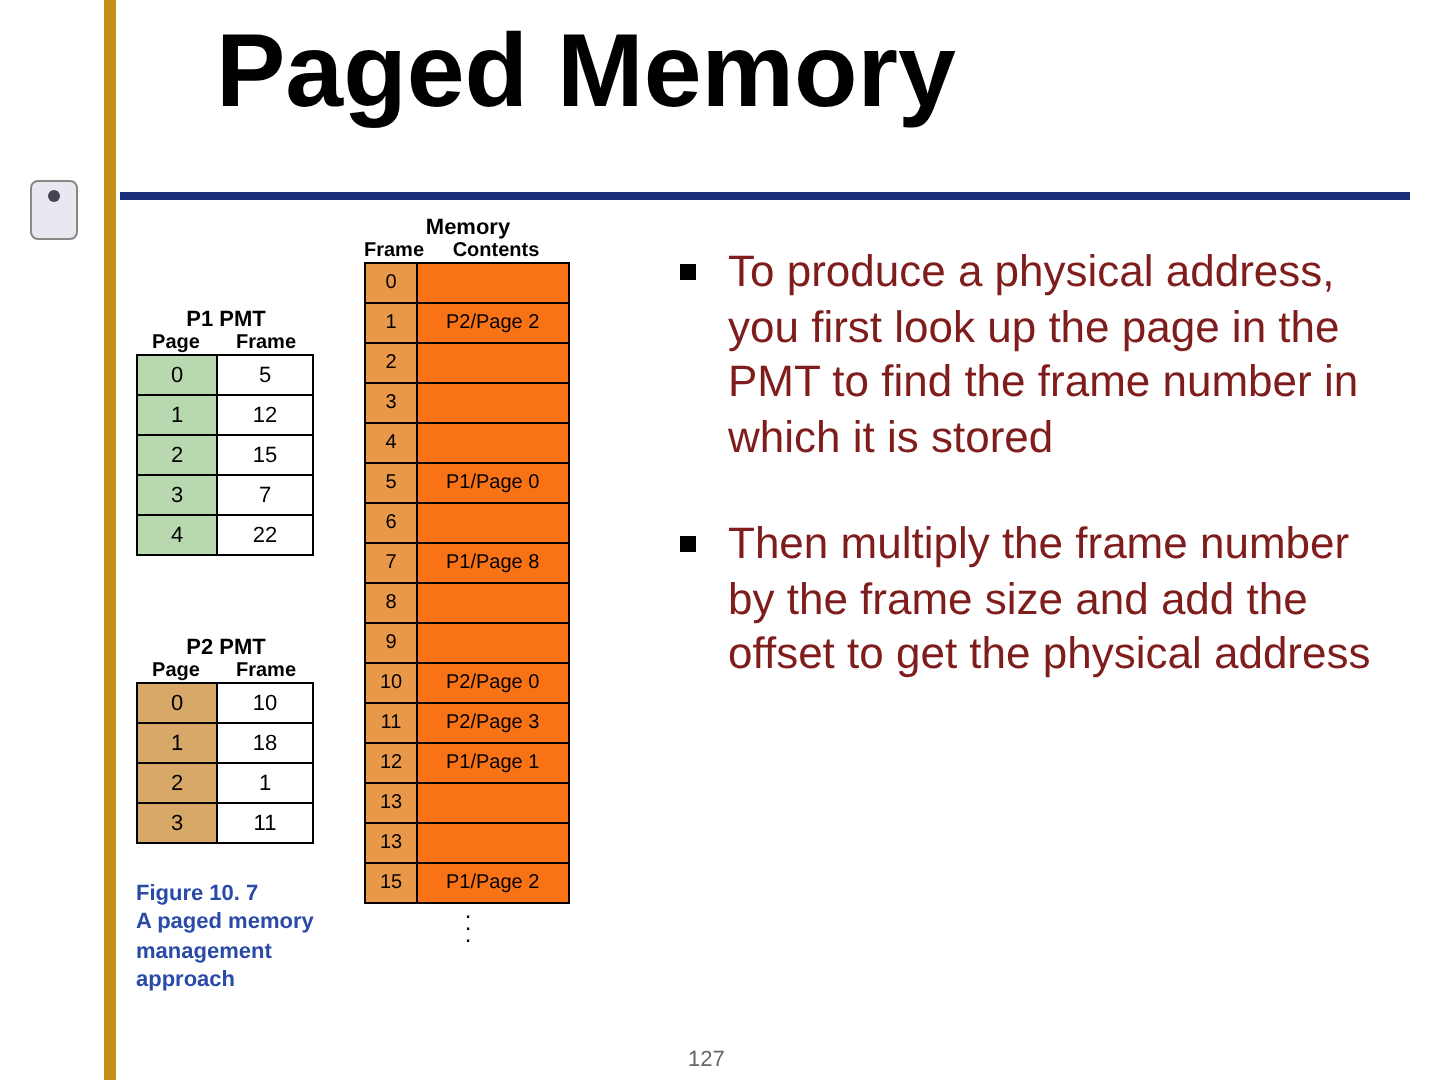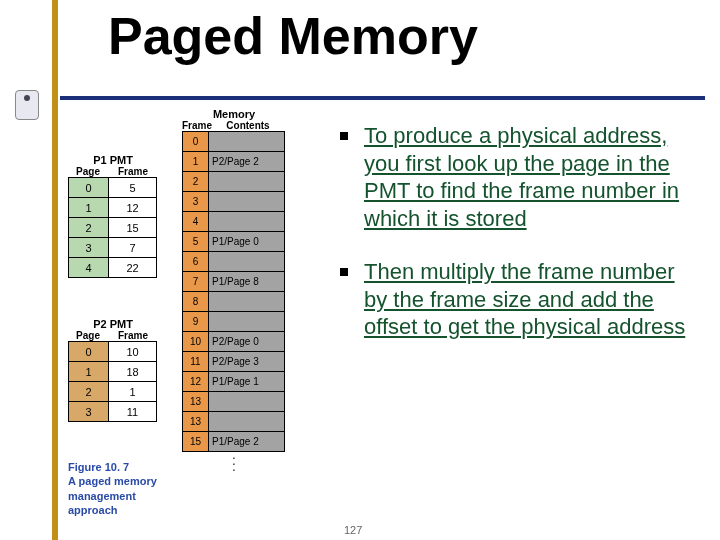--- a/index.html
+++ b/index.html
@@ -90,27 +90,27 @@
   .mem-hdr .hframe { width: 28px; text-align: center; }
   .mem-hdr .hcont { width: 76px; text-align: center; }
   table.mem { border-collapse: collapse; }
   table.mem td {
     border: 1px solid #000;
     font-size: 10px;
     height: 20px;
     text-align: center;
   }
   table.mem td.fn { width: 26px; background: #e89848; }
-  table.mem td.ct { width: 76px; background: #a3a3a3; text-align: left; padding-left: 3px; }
+  table.mem td.ct { width: 76px; background: #f97316; text-align: left; padding-left: 14px; }
   .ellipsis { text-align: center; font-size: 12px; line-height: 0.5; letter-spacing: 0; }
   
   .caption {
     position: absolute;
     left: 68px;
-    top: 460px;
+    top: 440px;
     font-size: 11px;
     line-height: 1.3;
     width: 120px;
   }
   .caption .figno { color: #2a4aa8; font-weight: bold; }
   .caption .figtxt { color: #2a4aa8; font-weight: bold; }
   
   .bullets {
     position: absolute;
     left: 340px;
@@ -121,22 +121,21 @@
   .bul .dot {
     width: 8px; height: 8px;
     background: #000;
     margin-top: 10px;
     margin-right: 16px;
     flex-shrink: 0;
   }
   .bul .txt {
     font-size: 22px;
     line-height: 1.25;
-    color: #14532d;
-    text-decoration: underline;
+    color: #7f1d1d;
   }
   .pagenum {
     position: absolute;
     left: 300px;
     top: 524px;
     font-size: 11px;
     color: #666;
     margin-left: 44px;
   }
 </style>

